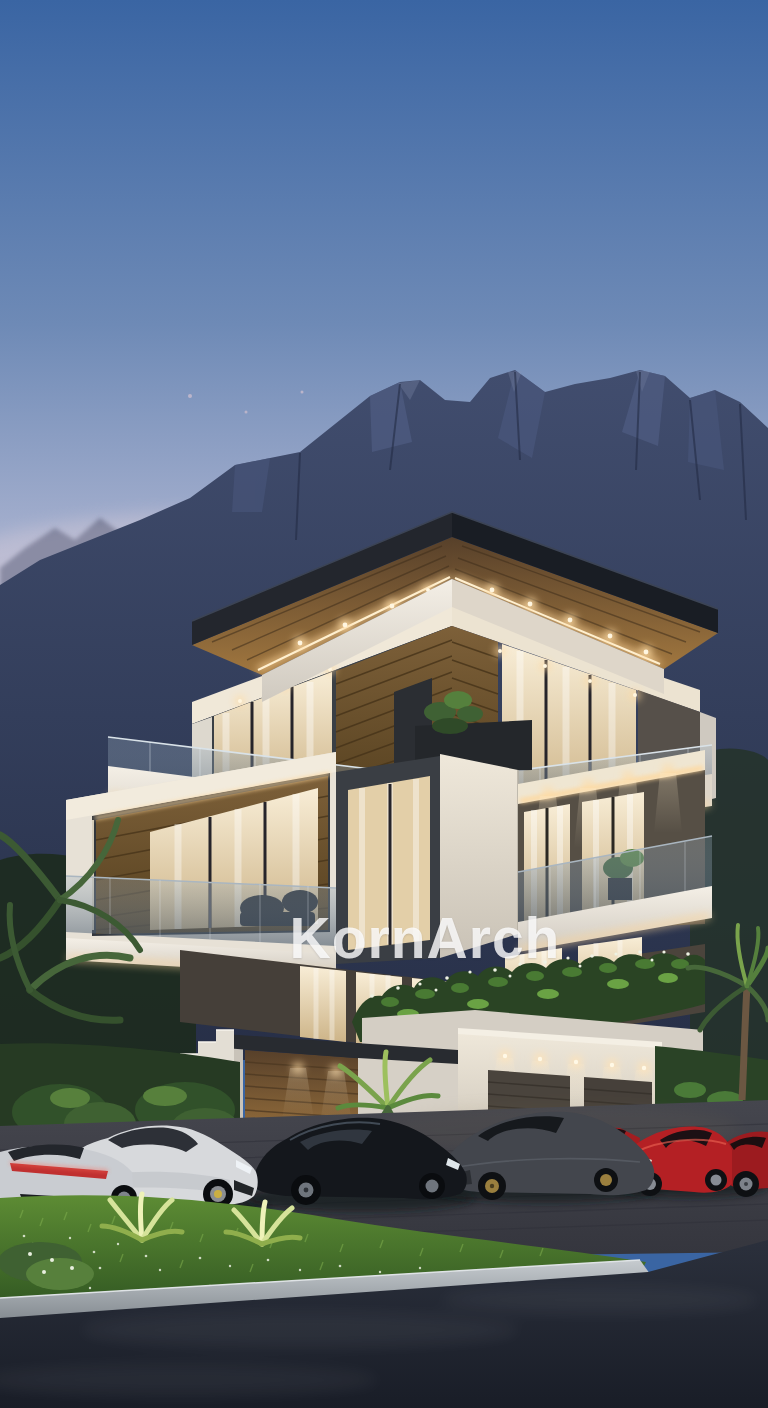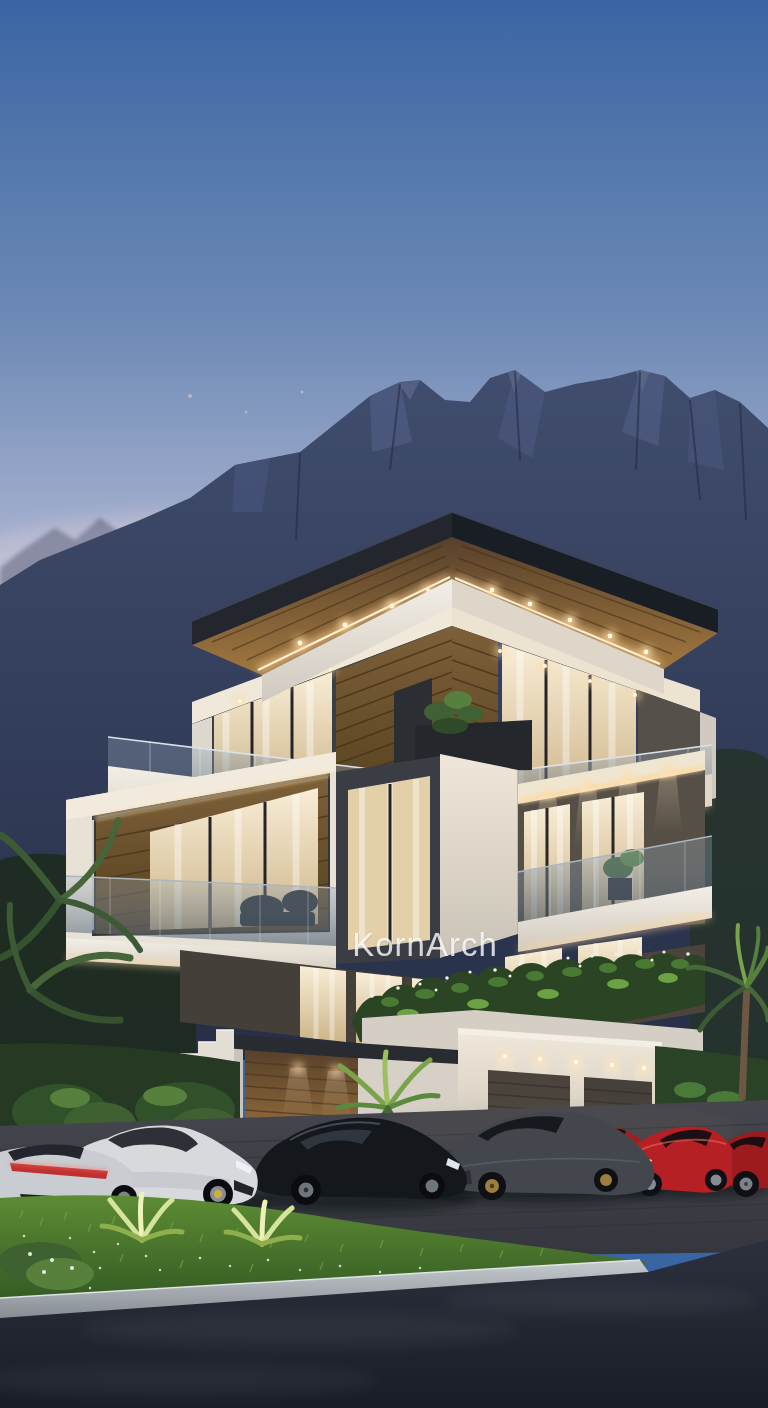--- a/index.html
+++ b/index.html
@@ -3,22 +3,22 @@
 <meta charset="utf-8">
 <style>
   html,body{margin:0;padding:0;background:#0d1018;}
   .scene{
     position:relative;width:768px;height:1408px;overflow:hidden;
     font-family:"Liberation Sans",sans-serif;margin:0 auto;
     background:var(--sky_top,#3a65a3);
   }
   .scene svg{position:absolute;left:0;top:0;display:block;}
   .watermark{
-    position:absolute;left:425px;top:926px;transform:translateX(-50%);
-    font-size:33px;font-weight:400;letter-spacing:1px;
+    position:absolute;left:425px;top:905px;transform:translateX(-50%);
+    font-size:57px;font-weight:700;letter-spacing:1px;
     color:rgba(255,255,255,0.80);
     text-shadow:0 1px 2px rgba(40,40,60,0.15);
     white-space:nowrap;user-select:none;
   }
 </style>
 </head>
 <body>
 
 <div class="scene" role="img" aria-label="Dusk architectural render of a modern four-level villa with warm LED-lit soffits, wood paneling, glass balconies and roof planters; jagged mountain range behind; sports cars parked on a paver driveway; lawn with uplit plants, a curb and an asphalt road in the foreground.">
 

